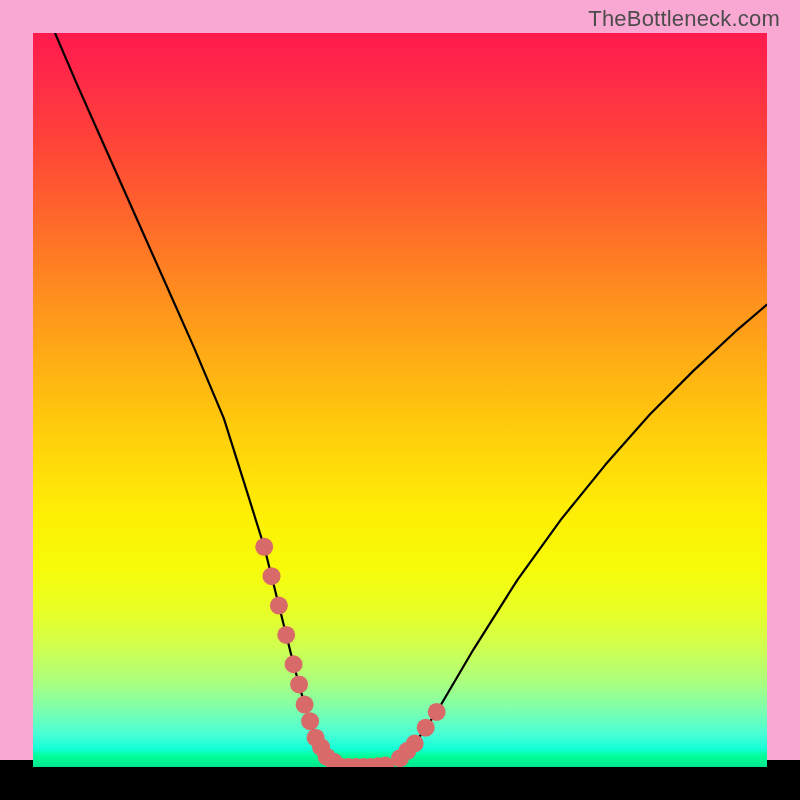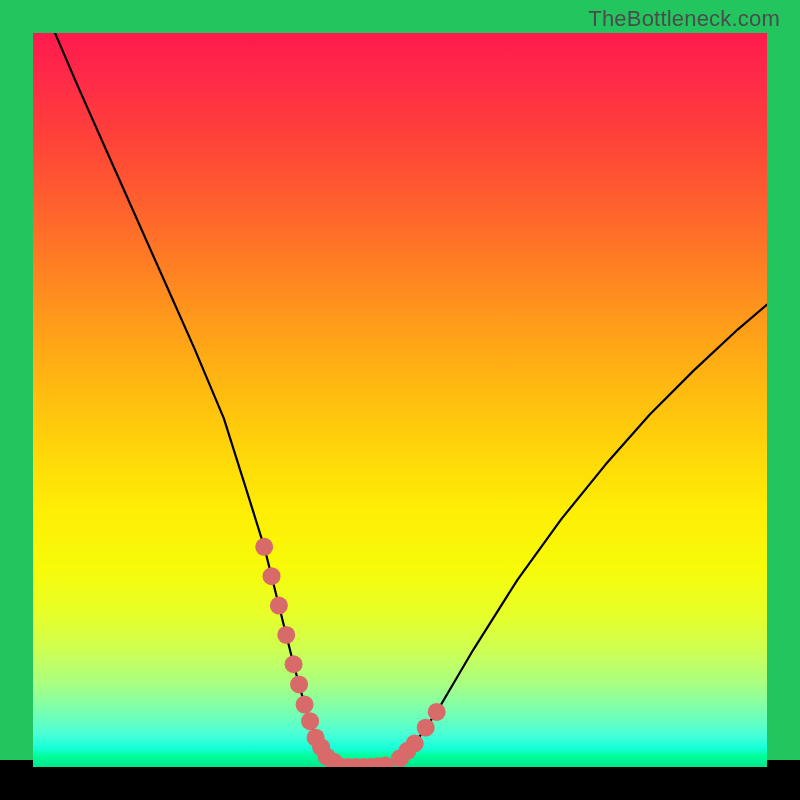--- a/index.html
+++ b/index.html
@@ -10,21 +10,21 @@
     overflow: hidden;
     background: #000;
     font-family: Arial, Helvetica, sans-serif;
   }
   .frame {
     position: absolute;
     top: 0;
     left: 0;
     width: 800px;
     height: 760px;
-    background: #22c55e;
+    background: #f9a8d4;
   }
   .plot {
     position: absolute;
     top: 33px;
     left: 33px;
     width: 734px;
     height: 734px;
     overflow: hidden;
   }
   .gradient {

